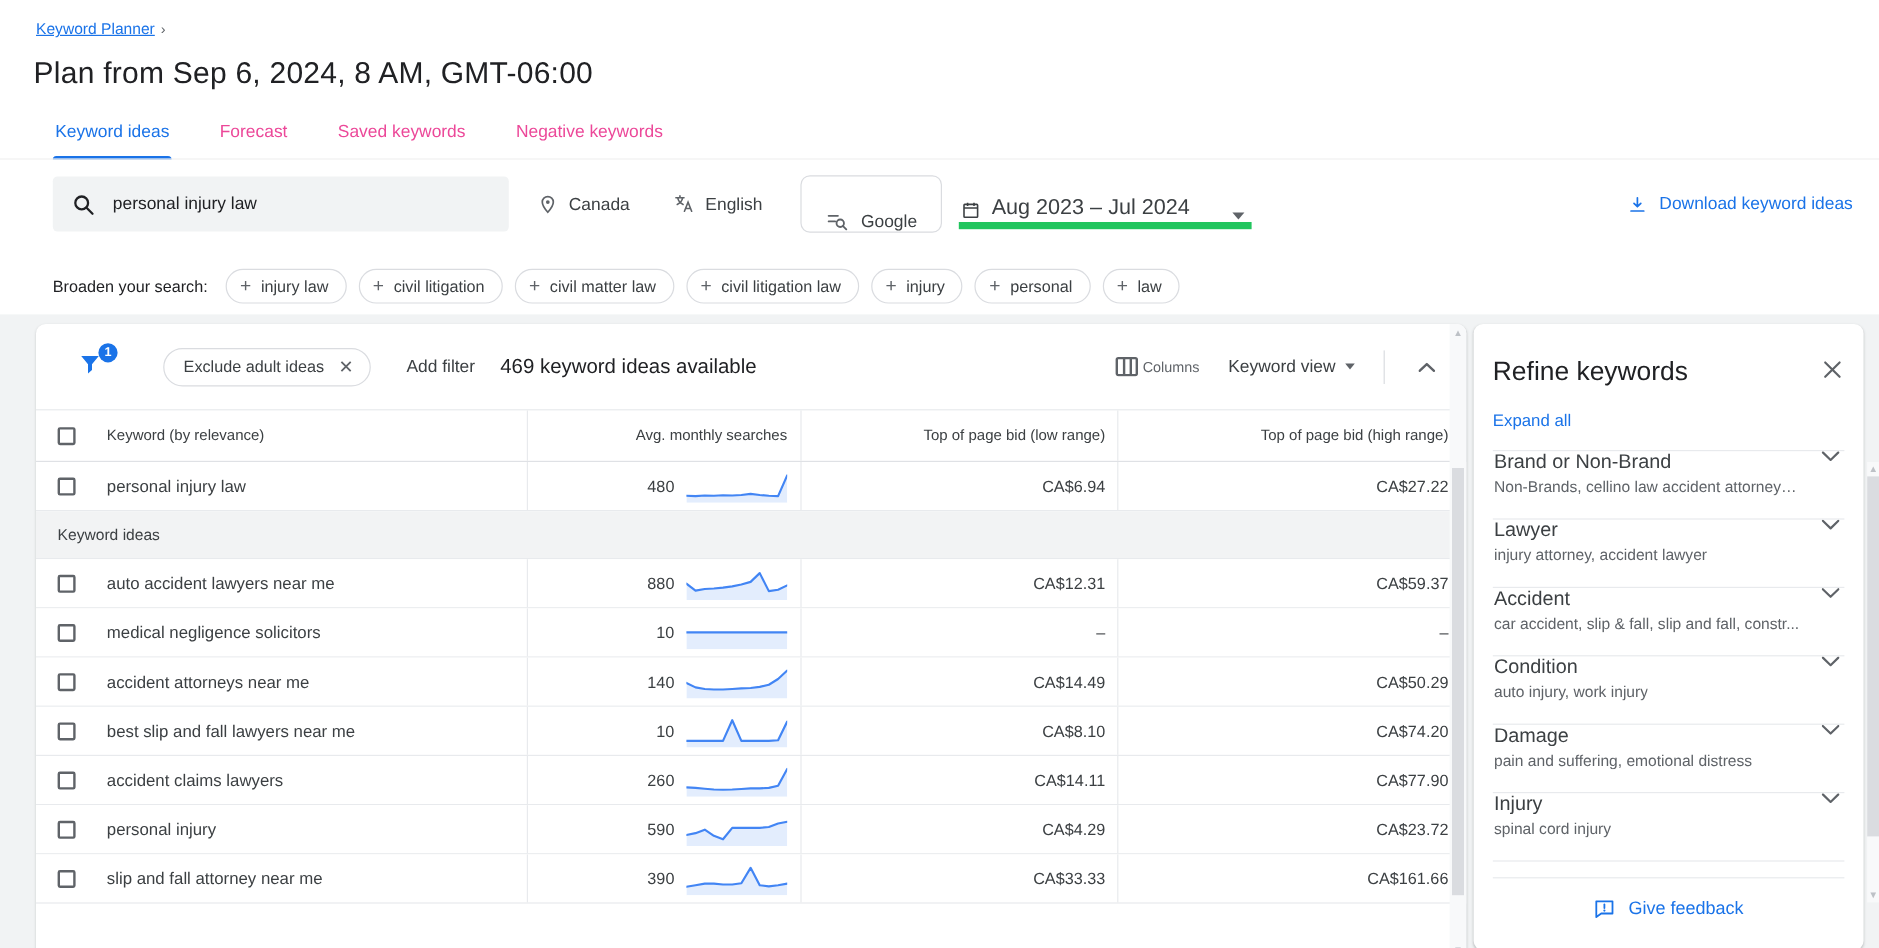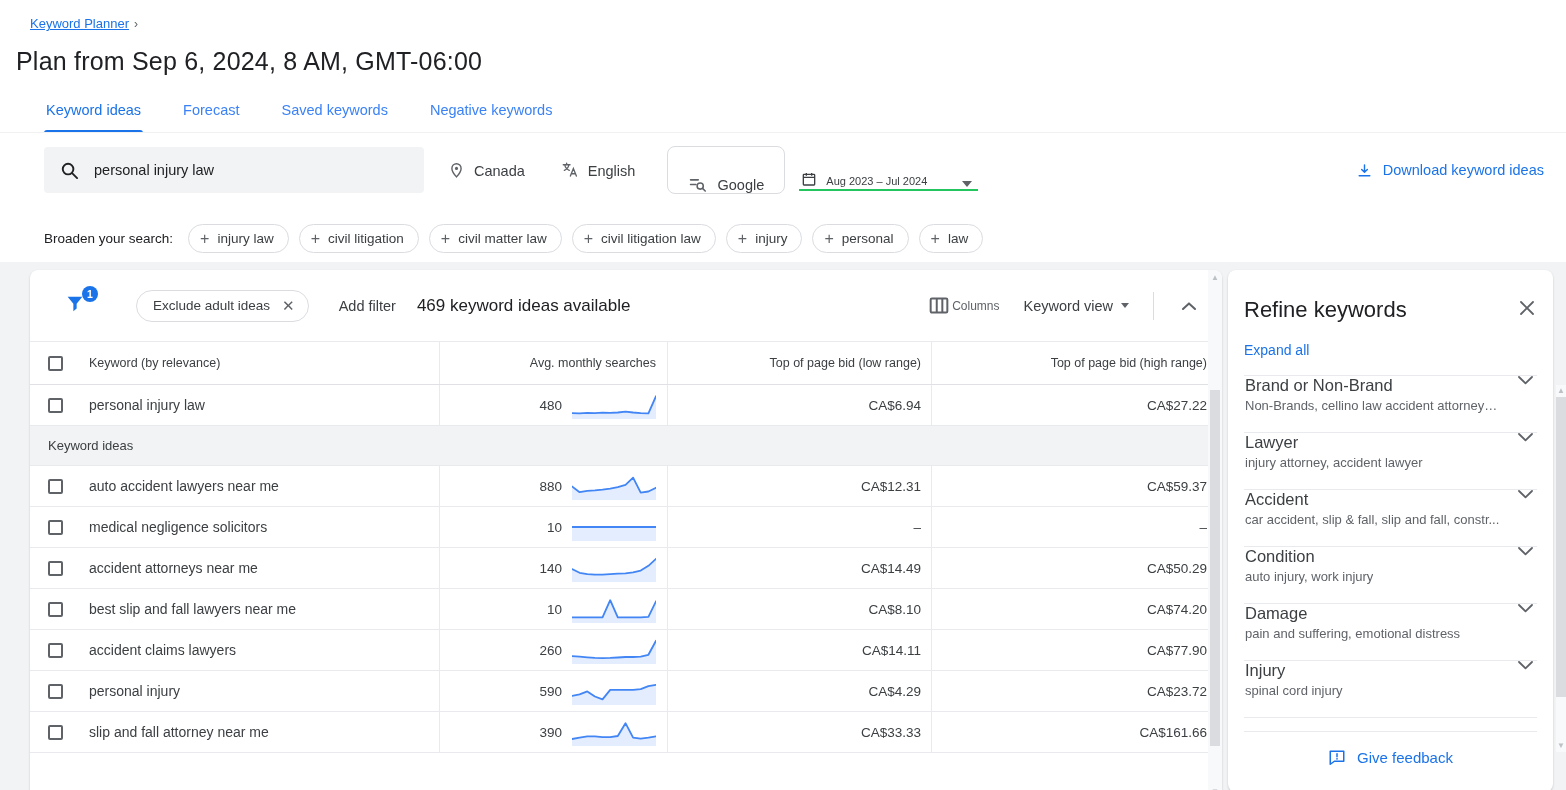--- a/index.html
+++ b/index.html
@@ -5,37 +5,37 @@
   *{margin:0;padding:0;box-sizing:border-box}
   html,body{width:1566px;height:790px;overflow:hidden}
   body{font-family:"Liberation Sans","DejaVu Sans",sans-serif;background:#fff;color:#202124;position:relative;font-size:14px}
   a{text-decoration:none}
   svg{display:block}
 
   
   .breadcrumb{position:absolute;top:16px;left:30px;font-size:13px;display:flex;align-items:center;gap:5px}
   .breadcrumb a{color:#1a73e8;text-decoration:underline}
   .breadcrumb .bc-sep{color:#5f6368;font-size:12px}
-  .page-title{position:absolute;top:47px;left:16px;font-size:25px;font-weight:400;color:#202124;letter-spacing:.2px}
+  .page-title{position:absolute;top:47px;left:28px;font-size:25px;font-weight:400;color:#202124;letter-spacing:.2px}
 
   .tabs{position:absolute;top:88px;left:44px;display:flex;gap:38px}
-  .tab{position:relative;padding:14px 2px 15px;font-size:14.5px;font-weight:500;color:#3b82f6;cursor:pointer}
+  .tab{position:relative;padding:14px 2px 15px;font-size:14.5px;font-weight:500;color:#ec4899;cursor:pointer}
   .tab.active{color:#1a73e8}
   .tab.active::after{content:"";position:absolute;left:0;right:0;bottom:0;height:3px;background:#1a73e8;border-radius:3px 3px 0 0}
   .tabline{position:absolute;top:132px;left:0;width:100%;height:1px;background:#f1f1f1}
 
   
   .tools{position:absolute;top:146px;left:44px;right:22px;height:48px;display:flex;align-items:center}
   .searchbox{width:380px;height:46px;background:#f1f3f4;border-radius:4px;display:flex;align-items:center;padding:0 16px;gap:15px}
   .searchbox input{border:none;background:transparent;outline:none;font-size:14.5px;color:#202124;width:100%;font-family:inherit}
   .tool-item{display:flex;align-items:flex-end;gap:9px;font-size:14.5px;color:#3c4043}
   .loc{margin-left:24px}
   .lang{margin-left:36px}
   .network{margin-left:32px;width:118px;height:48px;border:1px solid #dadce0;border-radius:8px;justify-content:center;gap:10px}
-  .daterange{margin-left:14px;height:42px;border-bottom:2px solid #22c55e;padding:0 6px 2px 2px;font-size:11px;gap:9px}
+  .daterange{margin-left:14px;height:42px;border-bottom:6px solid #22c55e;padding:0 6px 2px 2px;font-size:18px;gap:9px}
   .caret-down{width:0;height:0;border-left:5px solid transparent;border-right:5px solid transparent;border-top:6px solid #5f6368;margin-left:26px}
   .download{margin-left:auto;display:flex;align-items:center;gap:10px;color:#1a73e8;font-size:14.5px;cursor:pointer}
 
   
   .broaden{position:absolute;top:224px;left:44px;display:flex;align-items:center;gap:10px}
   .broaden-label{font-size:13.5px;color:#202124;margin-right:5px}
   .chip{height:29px;border:1px solid #dadce0;border-radius:15px;background:#fff;display:flex;align-items:center;gap:8px;padding:0 14px 0 11px;font-size:13.5px;color:#3c4043;cursor:pointer;white-space:nowrap}
   .chip .plus{font-size:16px;color:#5f6368;line-height:1}
 
   

